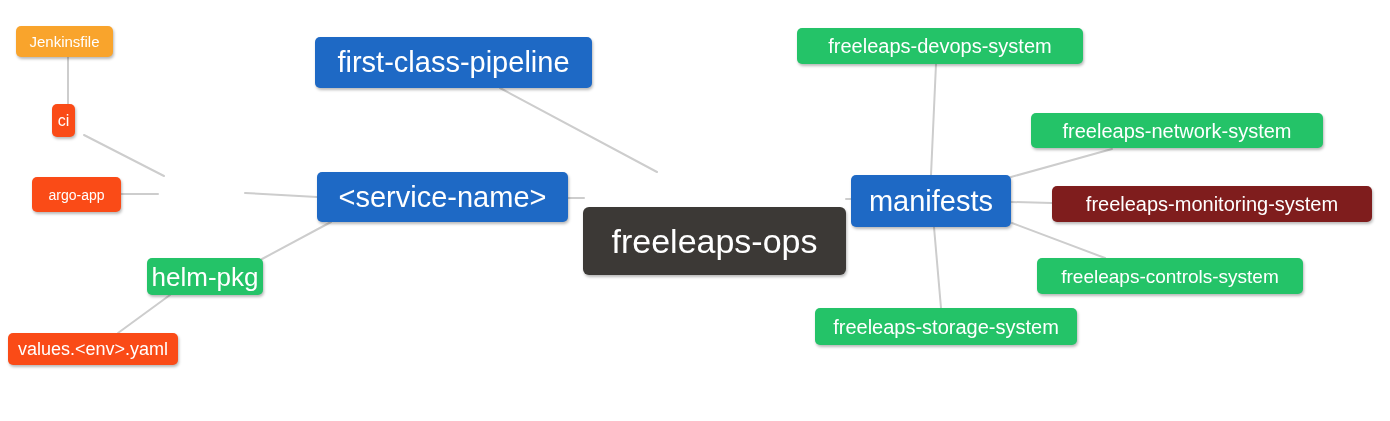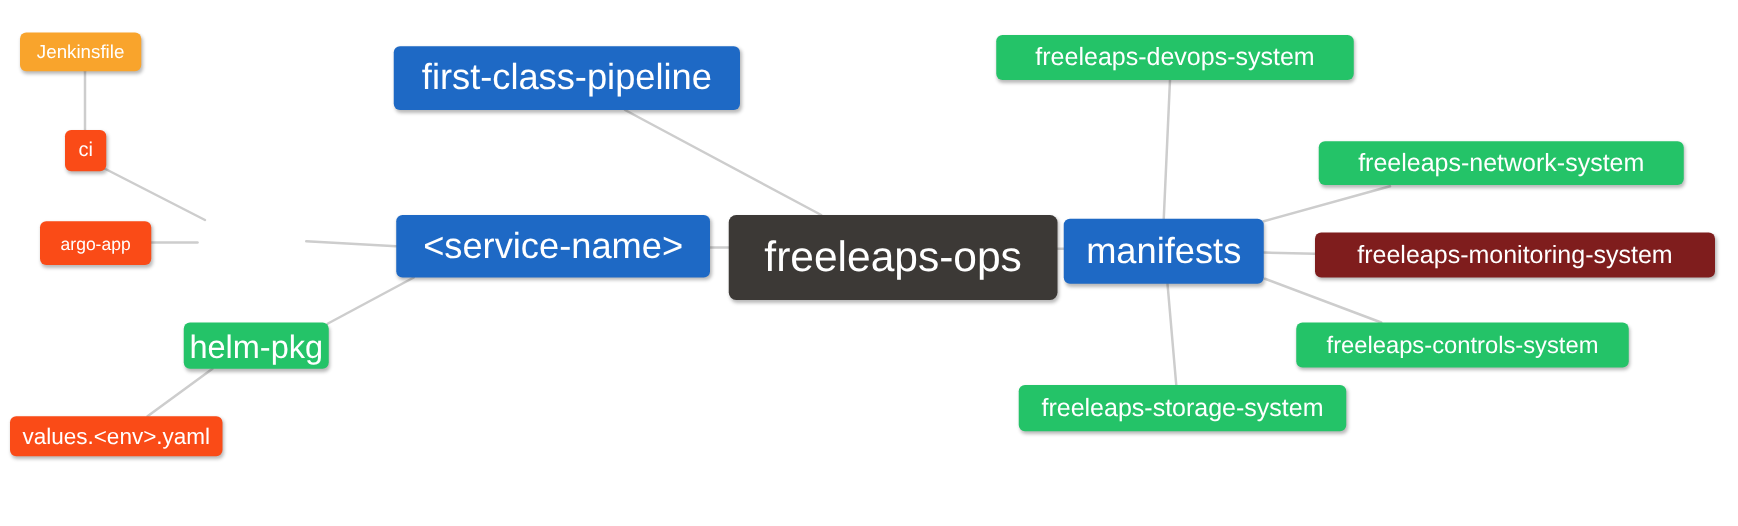--- a/index.html
+++ b/index.html
@@ -27,20 +27,21 @@
     color: #ffffff;
     white-space: nowrap;
     border-radius: 5px;
     box-shadow: 1px 2px 3px rgba(0,0,0,0.28);
     cursor: pointer;
     user-select: none;
     line-height: 1;
   }
   .node.root {
     border-radius: 6px;
+    margin-top: 35px;
   }
 </style>
 </head>
 <body>
 
 <div class="canvas" style="width: 1390px; height: 421px; background: rgb(255, 255, 255);">
   <svg class="edge-layer" xmlns="http://www.w3.org/2000/svg" width="1390" height="421" viewBox="0 0 1390 421">
       <line x1="68" y1="57" x2="68" y2="104" stroke="#cdcdcd" stroke-width="2" stroke-linecap="round"></line>
       <line x1="84" y1="135" x2="164" y2="176" stroke="#cdcdcd" stroke-width="2" stroke-linecap="round"></line>
       <line x1="121" y1="194" x2="158" y2="194" stroke="#cdcdcd" stroke-width="2" stroke-linecap="round"></line>
@@ -50,26 +51,26 @@
       <line x1="500" y1="88" x2="657" y2="172" stroke="#cdcdcd" stroke-width="2" stroke-linecap="round"></line>
       <line x1="568" y1="198" x2="584" y2="198" stroke="#cdcdcd" stroke-width="2" stroke-linecap="round"></line>
       <line x1="846" y1="199" x2="852" y2="199" stroke="#cdcdcd" stroke-width="2" stroke-linecap="round"></line>
       <line x1="931" y1="175" x2="936" y2="64" stroke="#cdcdcd" stroke-width="2" stroke-linecap="round"></line>
       <line x1="1011" y1="177" x2="1112" y2="149" stroke="#cdcdcd" stroke-width="2" stroke-linecap="round"></line>
       <line x1="1011" y1="202" x2="1052" y2="203" stroke="#cdcdcd" stroke-width="2" stroke-linecap="round"></line>
       <line x1="1012" y1="223" x2="1105" y2="258" stroke="#cdcdcd" stroke-width="2" stroke-linecap="round"></line>
       <line x1="934" y1="227" x2="941" y2="308" stroke="#cdcdcd" stroke-width="2" stroke-linecap="round"></line>
     </svg>
 <div class="node" style="left: 16px; top: 26px; width: 97px; height: 31px; font-size: 15px; background: rgb(249, 164, 44); color: rgb(255, 255, 255);">Jenkinsfile</div>
-    <div class="node" style="left: 52px; top: 104px; width: 33px; height: 33px; font-size: 16px; background: rgb(250, 75, 23); color: rgb(255, 255, 255);">ci</div>
+    <div class="node" style="left: 52px; top: 104px; width: 23px; height: 33px; font-size: 16px; background: rgb(250, 75, 23); color: rgb(255, 255, 255);">ci</div>
     <div class="node" style="left: 32px; top: 177px; width: 89px; height: 35px; font-size: 14px; background: rgb(250, 75, 23); color: rgb(255, 255, 255);">argo-app</div>
     <div class="node" style="left: 147px; top: 258px; width: 116px; height: 37px; font-size: 26px; background: rgb(36, 195, 104); color: rgb(255, 255, 255); text-align: center;">helm-pkg</div>
     <div class="node" style="left: 8px; top: 333px; width: 170px; height: 32px; font-size: 18px; background: rgb(250, 75, 23); color: rgb(255, 255, 255);">values.&lt;env&gt;.yaml</div>
     <div class="node" style="left: 315px; top: 37px; width: 277px; height: 51px; font-size: 29px; background: rgb(30, 105, 197); color: rgb(255, 255, 255);">first-class-pipeline</div>
     <div class="node" style="left: 317px; top: 172px; width: 251px; height: 50px; font-size: 29px; background: rgb(30, 105, 197); color: rgb(255, 255, 255);">&lt;service-name&gt;</div>
     <div class="node root" style="left: 583px; top: 172px; width: 263px; height: 68px; font-size: 34px; background: rgb(60, 57, 54); color: rgb(255, 255, 255);">freeleaps-ops</div>
     <div class="node" style="left: 851px; top: 175px; width: 160px; height: 52px; font-size: 29px; background: rgb(30, 105, 197); color: rgb(255, 255, 255);">manifests</div>
     <div class="node" style="left: 797px; top: 28px; width: 286px; height: 36px; font-size: 20px; background: rgb(36, 195, 104); color: rgb(255, 255, 255);">freeleaps-devops-system</div>
-    <div class="node" style="left: 1055px; top: 113px; width: 292px; height: 35px; font-size: 20px; background: rgb(36, 195, 104); color: rgb(255, 255, 255);">freeleaps-network-system</div>
+    <div class="node" style="left: 1031px; top: 113px; width: 292px; height: 35px; font-size: 20px; background: rgb(36, 195, 104); color: rgb(255, 255, 255);">freeleaps-network-system</div>
     <div class="node" style="left: 1052px; top: 186px; width: 320px; height: 36px; font-size: 20px; background: #7f1d1d; color: rgb(255, 255, 255);">freeleaps-monitoring-system</div>
     <div class="node" style="left: 1037px; top: 258px; width: 266px; height: 36px; font-size: 19px; background: rgb(36, 195, 104); color: rgb(255, 255, 255);">freeleaps-controls-system</div>
     <div class="node" style="left: 815px; top: 308px; width: 262px; height: 37px; font-size: 20px; background: rgb(36, 195, 104); color: rgb(255, 255, 255);">freeleaps-storage-system</div>
   </div>
 
 </body></html>

